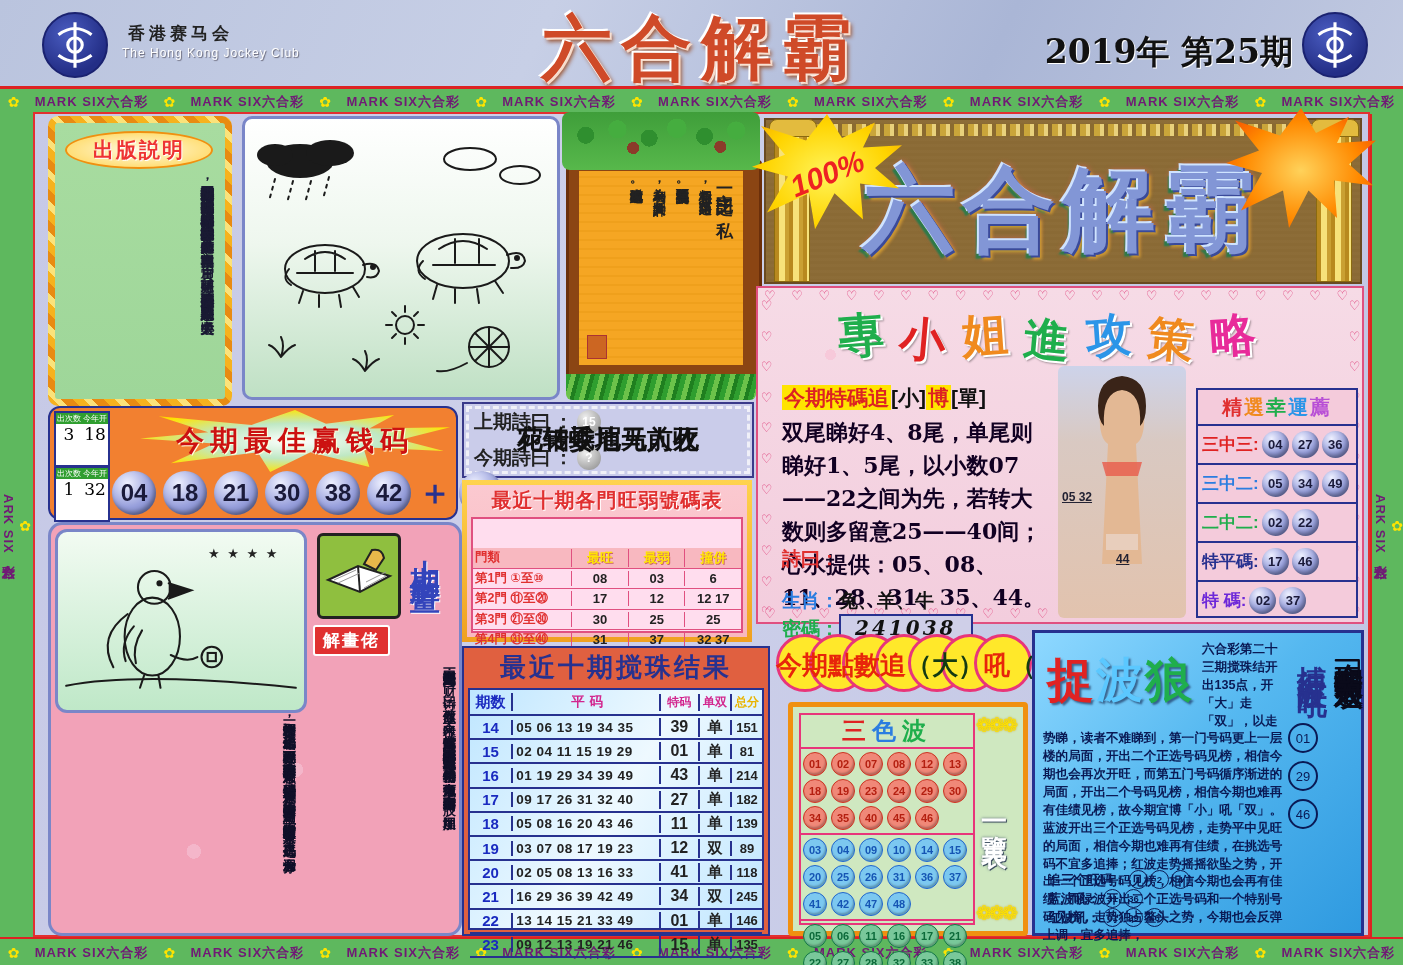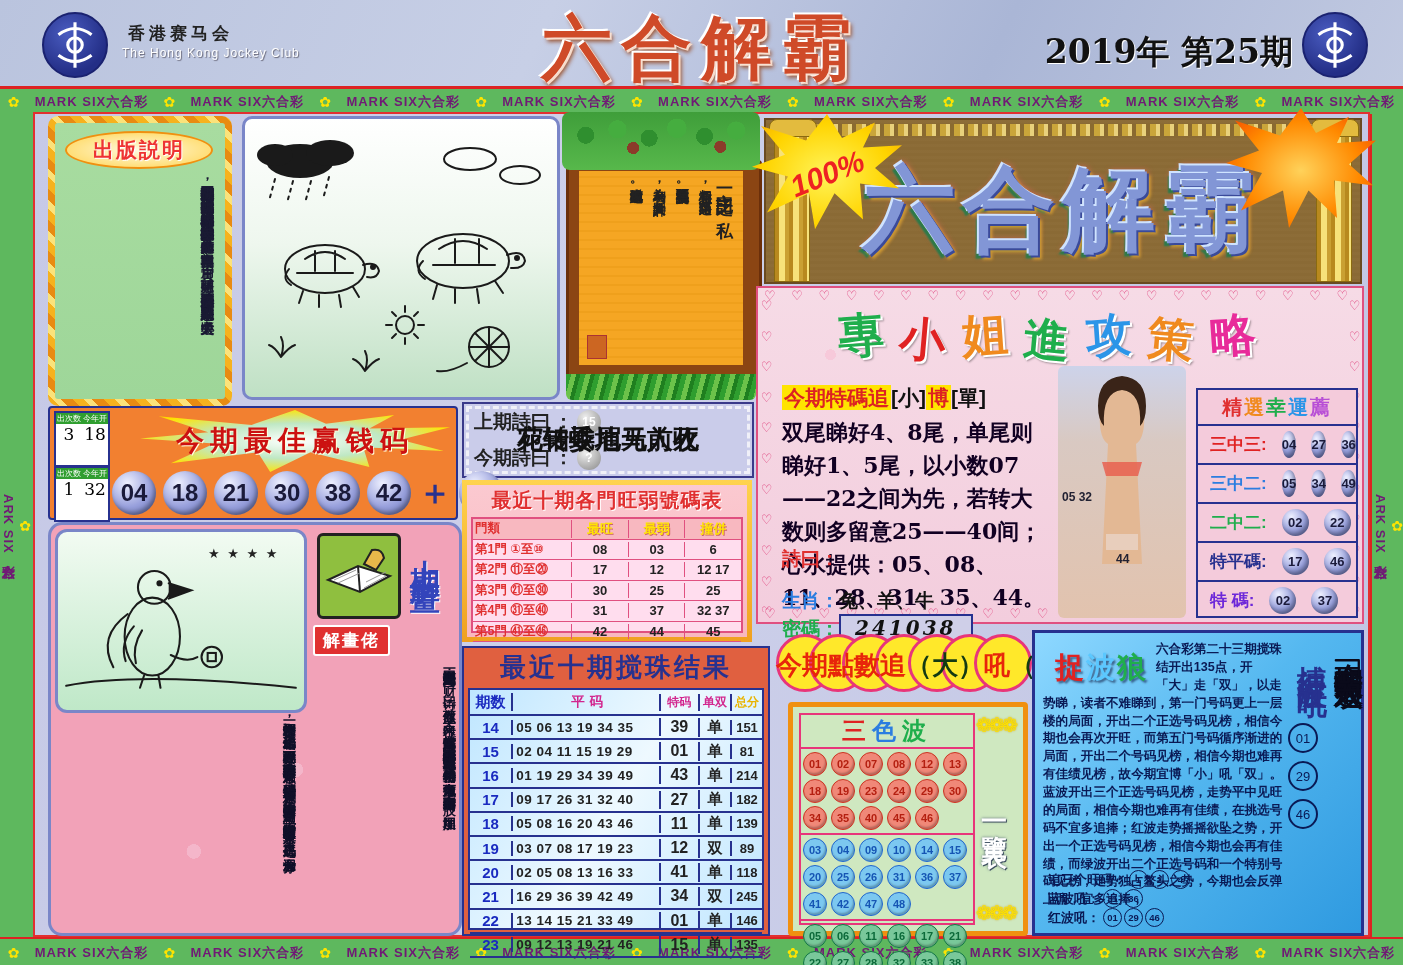--- a/index.html
+++ b/index.html
@@ -105,62 +105,62 @@
   .kv .k{font-size:19px;}
   .kv .v{font-size:19px;color:#111;font-family:"DejaVu Serif","Liberation Serif",serif;}
   #poemL{top:258px;} #poemL .k{color:#e03030;}
   #poemL .v{display:inline-block;vertical-align:top;}
   #zodiac{top:300px;} #zodiac .k{color:#2b7de0;}
   #code{top:328px;} #code .k{color:#1fae4c;}
   #code .v{background:#cfcfe8;border:2px solid #27318f;padding:0 14px;font-style:italic;font-size:20px;letter-spacing:3px;}
   .photo{position:absolute;left:300px;top:78px;width:128px;height:252px;border-radius:6px;overflow:hidden;
        background:linear-gradient(#cdd3ea 0%,#d9c9c2 30%,#e2c3ae 100%);}
   .photo svg{width:100%;height:100%;}
-  .pnum{position:absolute;font-size:12px;font-weight:bold;color:#223;}
+  .pnum{position:absolute;font-size:12px;font-weight:bold;color:#223;text-decoration:underline;}
   
   .lucky{position:absolute;left:438px;top:100px;width:158px;height:226px;border:2px solid #27318f;background:#f4cbdb;}
   .lucky .lt{border-bottom:2px solid #27318f;height:34px;display:flex;align-items:center;justify-content:center;
        font-size:20px;font-weight:bold;letter-spacing:2px;}
-  .lrow{display:flex;align-items:center;height:37px;border-bottom:2px solid #27318f;padding-left:12px;gap:15px;}
+  .lrow{display:flex;align-items:center;height:37px;border-bottom:2px solid #27318f;padding-left:4px;gap:3px;}
   .lrow:last-child{border-bottom:none;}
   .lrow .ll{font-size:17px;font-weight:bold;white-space:nowrap;}
   .ball{display:inline-flex;align-items:center;justify-content:center;border-radius:50%;
        background:radial-gradient(circle at 35% 28%,#eef0ff,#98a0dc 55%,#6a74b8);
        color:#1a1a3a;font-weight:bold;box-shadow:inset -2px -3px 4px rgba(0,0,0,.35);}
   .b26{width:27px;height:27px;font-size:13px;}
   
   #poems{left:462px;top:402px;width:292px;height:76px;background:#caccea;border:2px solid #3a3a8a;outline:3px dashed #f0f0f8;outline-offset:-7px;}
   .prow{display:flex;align-items:center;height:36px;padding-left:10px;gap:4px;}
   .plabel{font-size:19px;font-weight:bold;color:#222;font-family:"DejaVu Serif","Liberation Serif",serif;}
   .ptext{font-size:18px;font-weight:bold;color:#111;}
   .gball{width:24px;height:24px;border-radius:50%;background:radial-gradient(circle at 35% 30%,#eee,#888);
        color:#fff;display:inline-flex;align-items:center;justify-content:center;font-size:12px;font-weight:bold;}
   
-  #best{left:48px;top:406px;width:410px;height:114px;background:#f28030;border:2px solid #27318f;border-radius:4px;}
+  #best{left:48px;top:406px;width:410px;height:114px;background:#f28030;border:2px solid #27318f;border-radius:12px;}
   .statbox{position:absolute;left:4px;width:52px;height:52px;background:#fff;border:2px solid #27318f;display:flex;}
   .statbox .col{flex:1;display:flex;flex-direction:column;align-items:center;}
   .statbox .flag{font-size:8px;color:#fff;background:#2f9e2f;width:100%;text-align:center;}
   .statbox .val{font-size:17px;font-family:"DejaVu Serif","Liberation Serif",serif;}
   .star{position:absolute;left:90px;top:2px;width:310px;height:62px;
        clip-path:polygon(50% 0,60% 22%,82% 8%,74% 30%,100% 28%,84% 48%,98% 66%,72% 60%,74% 92%,55% 68%,42% 100%,38% 68%,10% 86%,24% 54%,0 46%,22% 36%,6% 10%,36% 24%);
        background:radial-gradient(#ffffff,#bfe8c4 40%,#ffe400 75%,#f5a400);}
   #best .bt{position:absolute;left:90px;top:14px;width:310px;text-align:center;font-size:28px;font-weight:bold;color:#c11;
        letter-spacing:6px;font-family:"DejaVu Serif","Liberation Serif",serif;text-shadow:1px 1px 0 #ffd;}
   .ballrow{position:absolute;left:62px;top:62px;display:flex;align-items:center;gap:7px;}
   .b46{width:44px;height:44px;font-size:24px;}
   .plus{font-size:34px;font-weight:bold;color:#27318f;}
   
   #gate{left:462px;top:480px;width:290px;height:162px;background:#f8b8c0;
        border:5px solid transparent;
        background:linear-gradient(#fbc9d0,#f8b8c0) padding-box,linear-gradient(#ffd34d,#f0a020) border-box;}
   #gate .gt{height:30px;display:flex;align-items:center;justify-content:center;font-size:20px;font-weight:bold;color:#e03030;
        letter-spacing:1px;text-shadow:1px 1px 0 #fff;}
   .gtable{position:absolute;left:4px;right:4px;top:32px;bottom:4px;border:2px solid #e05080;background:#fde;}
   .grow{display:flex;border-bottom:1px solid #e05080;height:19.5px;align-items:center;font-size:13px;}
-  .grow.head{color:#e03030;font-weight:bold;background:#f8b8c0;}
+  .grow.head{color:#e03030;font-weight:bold;background:#f8b8c0;margin-top:29px;}
   .grow.head .gc2,.grow.head .gc3,.grow.head .gc4{color:#ffe400;text-shadow:1px 1px 0 #c66;}
   .gc1{width:104px;color:#e03030;font-weight:bold;padding-left:2px;font-size:12.5px;}
   .gc2,.gc3,.gc4{width:60px;text-align:center;border-left:1px solid #e05080;font-weight:bold;color:#222;}
   
   #explain{left:48px;top:522px;width:414px;height:414px;border-radius:14px;border:3px solid #7a86c8;
       background:radial-gradient(circle 16px at 20% 30%,#f8c9d8 60%,transparent 61%),
                  radial-gradient(circle 12px at 60% 60%,#f4b6ca 60%,transparent 61%),
                  radial-gradient(circle 18px at 80% 20%,#f8c9d8 60%,transparent 61%),
                  radial-gradient(circle 12px at 35% 80%,#f4b6ca 60%,transparent 61%),
                  #f2a2b8;}
@@ -207,21 +207,21 @@
       font-size:11px;font-weight:bold;box-shadow:inset -1px -2px 2px rgba(0,0,0,.25);}
   .wred{background:#f08878;border:1px solid #cc3322;color:#b41f10;}
   .wblue{background:#7cc8f0;border:1px solid #2266cc;color:#1555b4;}
   .wgreen{background:#79c89a;border:1px solid #117744;color:#0c6a3a;}
   .wside{position:absolute;right:4px;top:6px;width:48px;bottom:6px;display:flex;flex-direction:column;align-items:center;justify-content:space-between;}
   .wside .vt{writing-mode:vertical-rl;font-size:26px;font-weight:bold;color:#fff;letter-spacing:8px;text-shadow:0 0 3px #567,1px 1px 0 #345;}
   .wflower{color:#ffe400;font-size:20px;letter-spacing:-4px;text-shadow:0 0 2px #c90;}
   
   #report{left:1032px;top:630px;width:332px;height:306px;border:3px solid #27318f;
       background:linear-gradient(135deg,#8ed8ff 0%,#55b8f0 45%,#2f9ae0 100%);}
-  .rep-title{float:left;margin:6px 8px 2px 12px;font-size:29px;font-weight:bold;letter-spacing:2px;
+  .rep-title{float:left;margin:6px 8px 2px 4px;font-size:47px;font-weight:bold;letter-spacing:2px;
       font-family:"DejaVu Serif","Liberation Serif",serif;}
   .rep-title span{text-shadow:2px 2px 2px rgba(0,0,40,.5);}
   .rep-body{position:absolute;left:8px;top:8px;width:240px;height:252px;font-size:12.6px;line-height:1.42;color:#0a1a55;font-weight:bold;}
   .rep-lines{position:absolute;left:8px;bottom:6px;font-size:13px;font-weight:bold;color:#0a1a55;}
   .rep-lines .ln{display:flex;align-items:center;gap:2px;height:19px;}
   .ccirc{display:inline-flex;align-items:center;justify-content:center;width:17px;height:17px;border-radius:50%;
       border:1.6px solid #0a1a55;font-size:9.5px;color:#0a1a55;background:transparent;margin:0 1px;}
   .sideballs{position:absolute;left:252px;top:90px;display:flex;flex-direction:column;gap:8px;}
   .sideballs .ccirc{width:26px;height:26px;font-size:13px;border-width:2px;}
   .vcol{position:absolute;writing-mode:vertical-rl;font-weight:bold;font-family:"DejaVu Serif","Liberation Serif",serif;}

